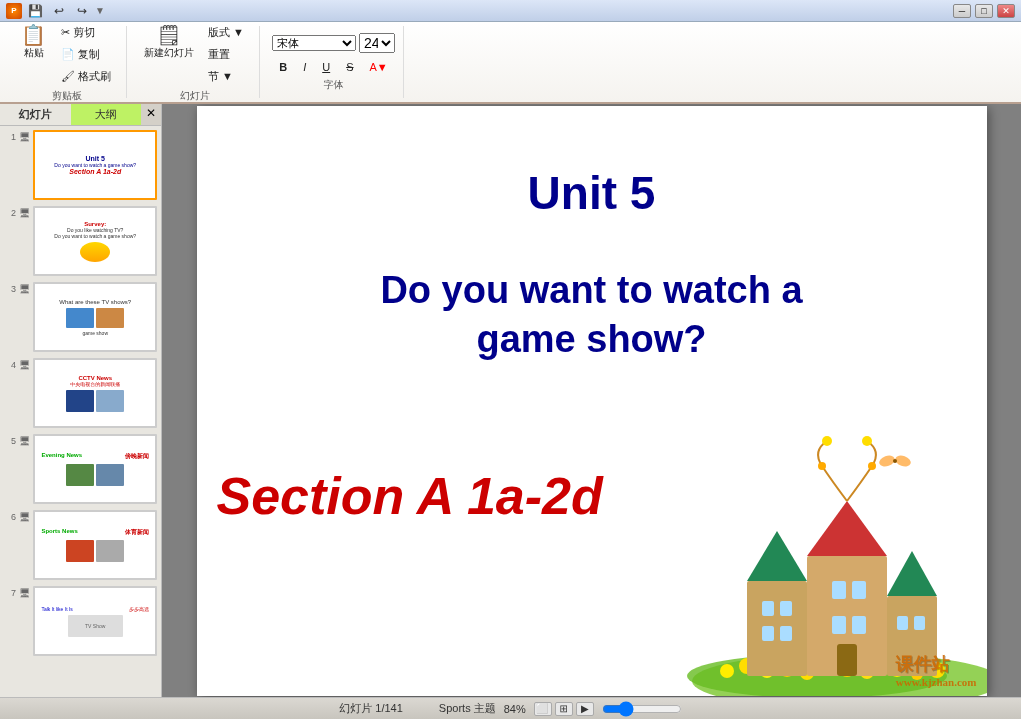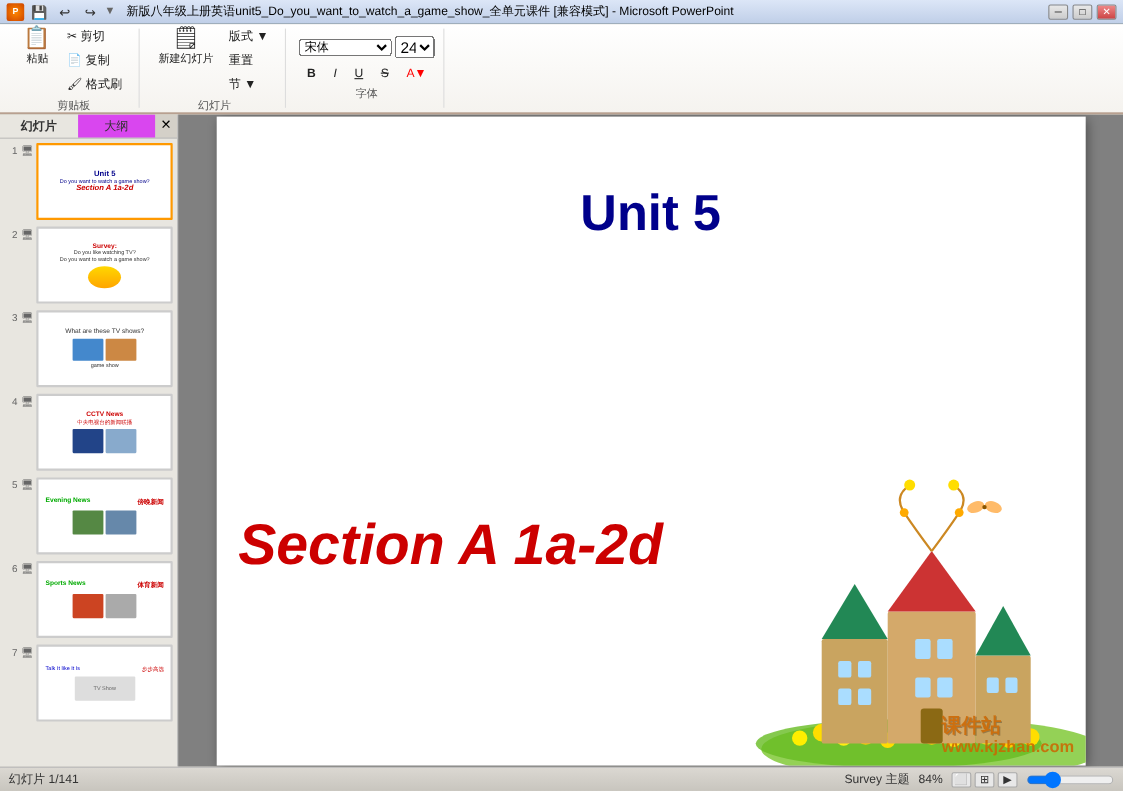--- a/index.html
+++ b/index.html
@@ -120,21 +120,21 @@
       background: #d4d0c8;
       border-bottom: 1px solid #bbb;
     }
     .panel-tab {
       flex: 1;
       text-align: center;
       padding: 3px 0;
       font-size: 11px;
       cursor: pointer;
       color: #333;
-      background: #d946ef;
+      background: #bef264;
     }
     .panel-tab.active {
       background: #e8e6e0;
       font-weight: bold;
     }
     .slides-list {
       flex: 1;
       overflow-y: auto;
       padding: 4px;
     }
@@ -183,21 +183,21 @@
     .status-bar {
       height: 22px;
       background: linear-gradient(to bottom, #dbd8d2, #c8c5be);
       border-top: 1px solid #bbb;
       display: flex;
       align-items: center;
       padding: 0 8px;
       font-size: 11px;
       color: #333;
       flex-shrink: 0;
-      justify-content: space-between;
+      justify-content: center;
       gap: 36px;
     }
 
     
     .slide-canvas-area {
       flex: 1;
       background: #808080;
       display: flex;
       align-items: center;
       justify-content: center;
@@ -329,21 +329,20 @@
 <div class="title-bar">
   <div class="title-bar-left">
     <div class="title-bar-logo">P</div>
     <div style="display:flex;gap:3px;align-items:center;">
 
       <span class="toolbar-btn" style="font-size:12px;">💾</span>
       <span class="toolbar-btn" style="font-size:12px;">↩</span>
       <span class="toolbar-btn" style="font-size:12px;">↪</span>
       <span style="font-size:10px;color:#666;">▼</span>
     </div>
-    <span class="title-bar-title" style="margin-left:6px;">新版八年级上册英语unit5_Do_you_want_to_watch_a_game_show_全单元课件 [兼容模式] - Microsoft PowerPoint</span>
   </div>
   <div class="title-bar-right">
     <div class="win-btn">─</div>
     <div class="win-btn">□</div>
     <div class="win-btn" style="background:linear-gradient(to bottom,#e88,#c44);color:white;">✕</div>
   </div>
 </div>
 
 <div class="ribbon">
   <div class="ribbon-content">
@@ -514,20 +513,23 @@
       </div>
 
     </div>
   </div>
 
   <div class="slide-canvas-area">
     <div class="slide-canvas">
 
       <div class="slide-title">Unit 5</div>
 
+      <div class="slide-subtitle">
+        Do you want to watch a<br>game show?
+      </div>
 
       <div class="slide-section">Section A 1a-2d</div>
 
       <div class="castle-wrap">
         <svg width="340" height="270" viewBox="0 0 340 270" xmlns="http://www.w3.org/2000/svg">
 
           <ellipse cx="200" cy="255" rx="155" ry="28" fill="#88cc44" opacity="0.9"></ellipse>
           <ellipse cx="170" cy="250" rx="130" ry="22" fill="#66bb22" opacity="0.8"></ellipse>
 
           <circle cx="100" cy="240" r="8" fill="#ffdd00"></circle>
@@ -576,32 +578,32 @@
           <circle cx="175" cy="40" r="4" fill="#ffaa00"></circle>
 
           <ellipse cx="240" cy="35" rx="8" ry="5" fill="#ffaa44" opacity="0.8" transform="rotate(-20,240,35)"></ellipse>
           <ellipse cx="256" cy="35" rx="8" ry="5" fill="#ffaa44" opacity="0.8" transform="rotate(20,256,35)"></ellipse>
           <circle cx="248" cy="35" r="2" fill="#885500"></circle>
         </svg>
       </div>
 
       <div class="watermark">
         <div style="font-size:18px;color:#cc6600;font-weight:900;text-shadow:1px 1px 0 rgba(0,0,0,0.3);">课件站</div>
-        <div style="font-size:15px;color:#cc6600;">www.kjzhan.com</div>
+        <div style="font-size:11px;color:#cc6600;font-family:Liberation Serif, serif;">www.kjzhan.com</div>
       </div>
 
     </div>
   </div>
 
 </div>
 
 <div class="status-bar">
   <span>幻灯片 1/141</span>
   <div style="display:flex;align-items:center;gap:8px;">
-    <span>Survey 主题</span>
+    <span>Sports 主题</span>
     <span>84%</span>
     <div style="display:flex;gap:3px;">
       <div style="width:18px;height:14px;border:1px solid #aaa;border-radius:2px;background:#e8e8e8;cursor:pointer;display:flex;align-items:center;justify-content:center;font-size:10px;">⬜</div>
       <div style="width:18px;height:14px;border:1px solid #aaa;border-radius:2px;background:#e8e8e8;cursor:pointer;display:flex;align-items:center;justify-content:center;font-size:10px;">⊞</div>
       <div style="width:18px;height:14px;border:1px solid #aaa;border-radius:2px;background:#e8e8e8;cursor:pointer;display:flex;align-items:center;justify-content:center;font-size:10px;">▶</div>
     </div>
     <input type="range" min="10" max="200" value="57" style="width: 80px;">
   </div>
 </div>
 

